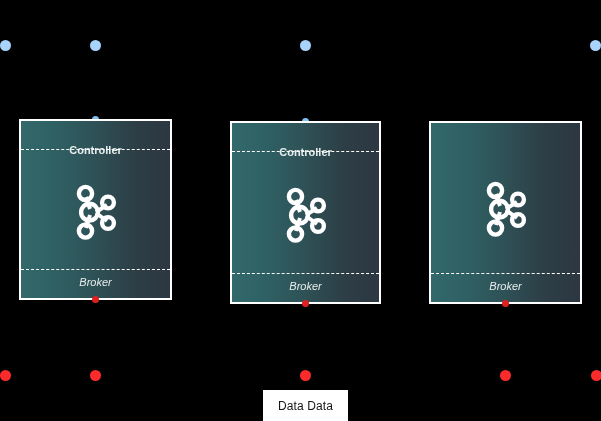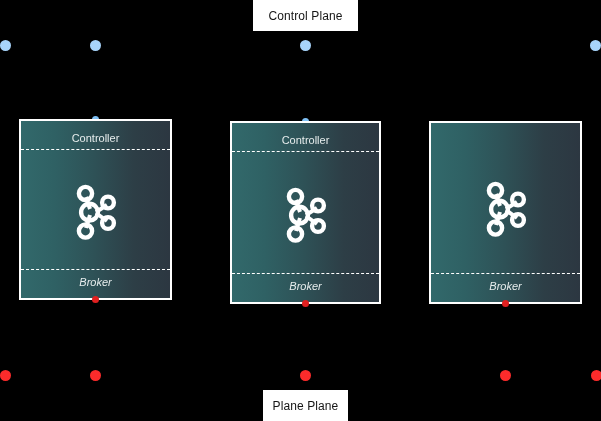--- a/index.html
+++ b/index.html
@@ -101,21 +101,21 @@
 
   .divider {
     position: absolute;
     left: 0;
     width: 100%;
     height: 0;
     border-top: 1px dashed #ffffff;
   }
 
   
-  .band-controller-label { top: 12px; }
+  .band-controller-label { top: 24px; font-weight: bold; }
   .band-controller-div   { top: 28px; }
   
   .band-broker-div    { bottom: 28px; }
   .band-broker-label  { bottom: 10px; font-style: italic; }
 
   
   .kafka-logo {
     position: absolute;
     left: 50%;
     top: 50%;
@@ -125,21 +125,20 @@
   }
   #node-1 .kafka-logo { margin-top: 2px; }
   #node-2 .kafka-logo { margin-top: 2px; }
   #node-3 .kafka-logo { margin-top: -4px; }
 </style>
 </head>
 <body>
 
 <div id="stage">
 
-  <div id="control-plane-label" class="plane-label">Control Plane</div>
 
   <div class="dot dot-blue" style="left:0px;  top:40px;"></div>
   <div class="dot dot-blue" style="left:90px; top:40px;"></div>
   <div class="dot dot-blue" style="left:300px;top:40px;"></div>
   <div class="dot dot-blue" style="left:590px;top:40px;"></div>
 
   <div class="dot dot-blue-small" style="left:92px; top:116px;"></div>
 
   <div id="node-1" class="node">
     <div class="section-label band-controller-label">Controller</div>
@@ -223,15 +222,15 @@
   </div>
 
   <div class="dot dot-red-small" style="left:502px; top:300px;"></div>
 
   <div class="dot dot-red" style="left:0px;  top:370px;"></div>
   <div class="dot dot-red" style="left:90px; top:370px;"></div>
   <div class="dot dot-red" style="left:300px;top:370px;"></div>
   <div class="dot dot-red" style="left:500px;top:370px;"></div>
   <div class="dot dot-red" style="left:591px;top:370px;"></div>
 
-  <div id="data-plane-label" class="plane-label">Plane Plane</div>
+  <div id="data-plane-label" class="plane-label">Data Data</div>
 
 </div>
 
 </body></html>

